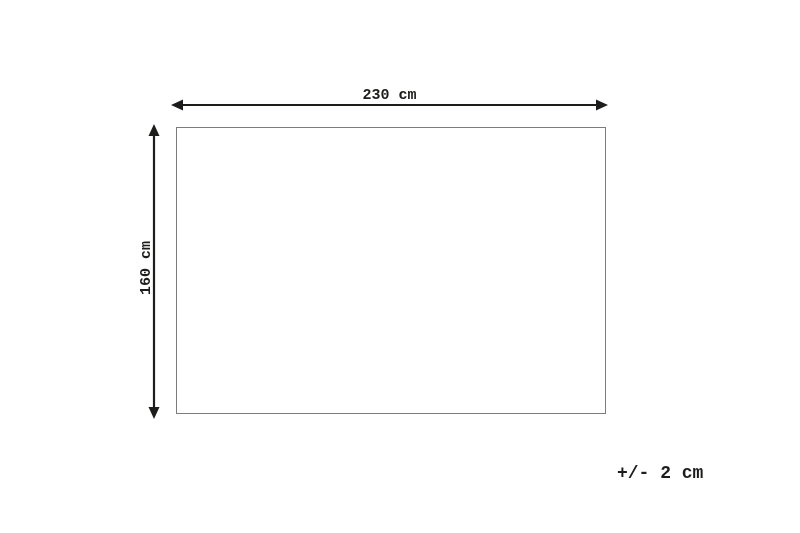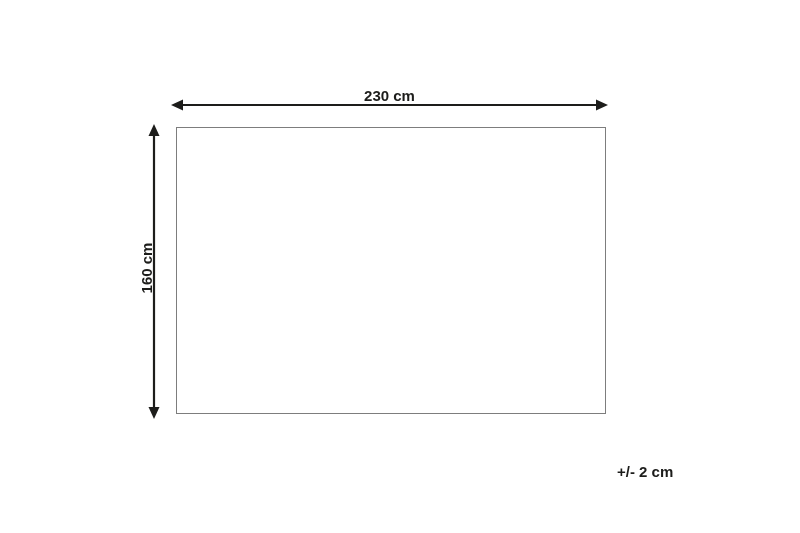--- a/index.html
+++ b/index.html
@@ -7,20 +7,21 @@
     padding: 0;
     background: #ffffff;
     font-family: "Liberation Sans", sans-serif;
   }
   .canvas {
     position: relative;
     width: 800px;
     height: 533px;
     background: #ffffff;
     overflow: hidden;
+    font-family: Liberation Mono, monospace;
   }
   .outline-rect {
     position: absolute;
     left: 176px;
     top: 127px;
     width: 430px;
     height: 287px;
     border: 1px solid #7d7d7d;
     background: #ffffff;
     box-sizing: border-box;
@@ -40,21 +41,21 @@
     text-align: center;
   }
   .height-label {
     left: 146px;
     top: 268px;
     transform: translate(-50%, -50%) rotate(-90deg);
   }
   .tolerance-label {
     left: 617px;
     top: 464px;
-    font-size: 15px;
+    font-size: 18px;
   }
   .arrow-svg {
     position: absolute;
     overflow: visible;
   }
   .h-arrow {
     left: 171px;
     top: 98px;
     width: 437px;
     height: 14px;

